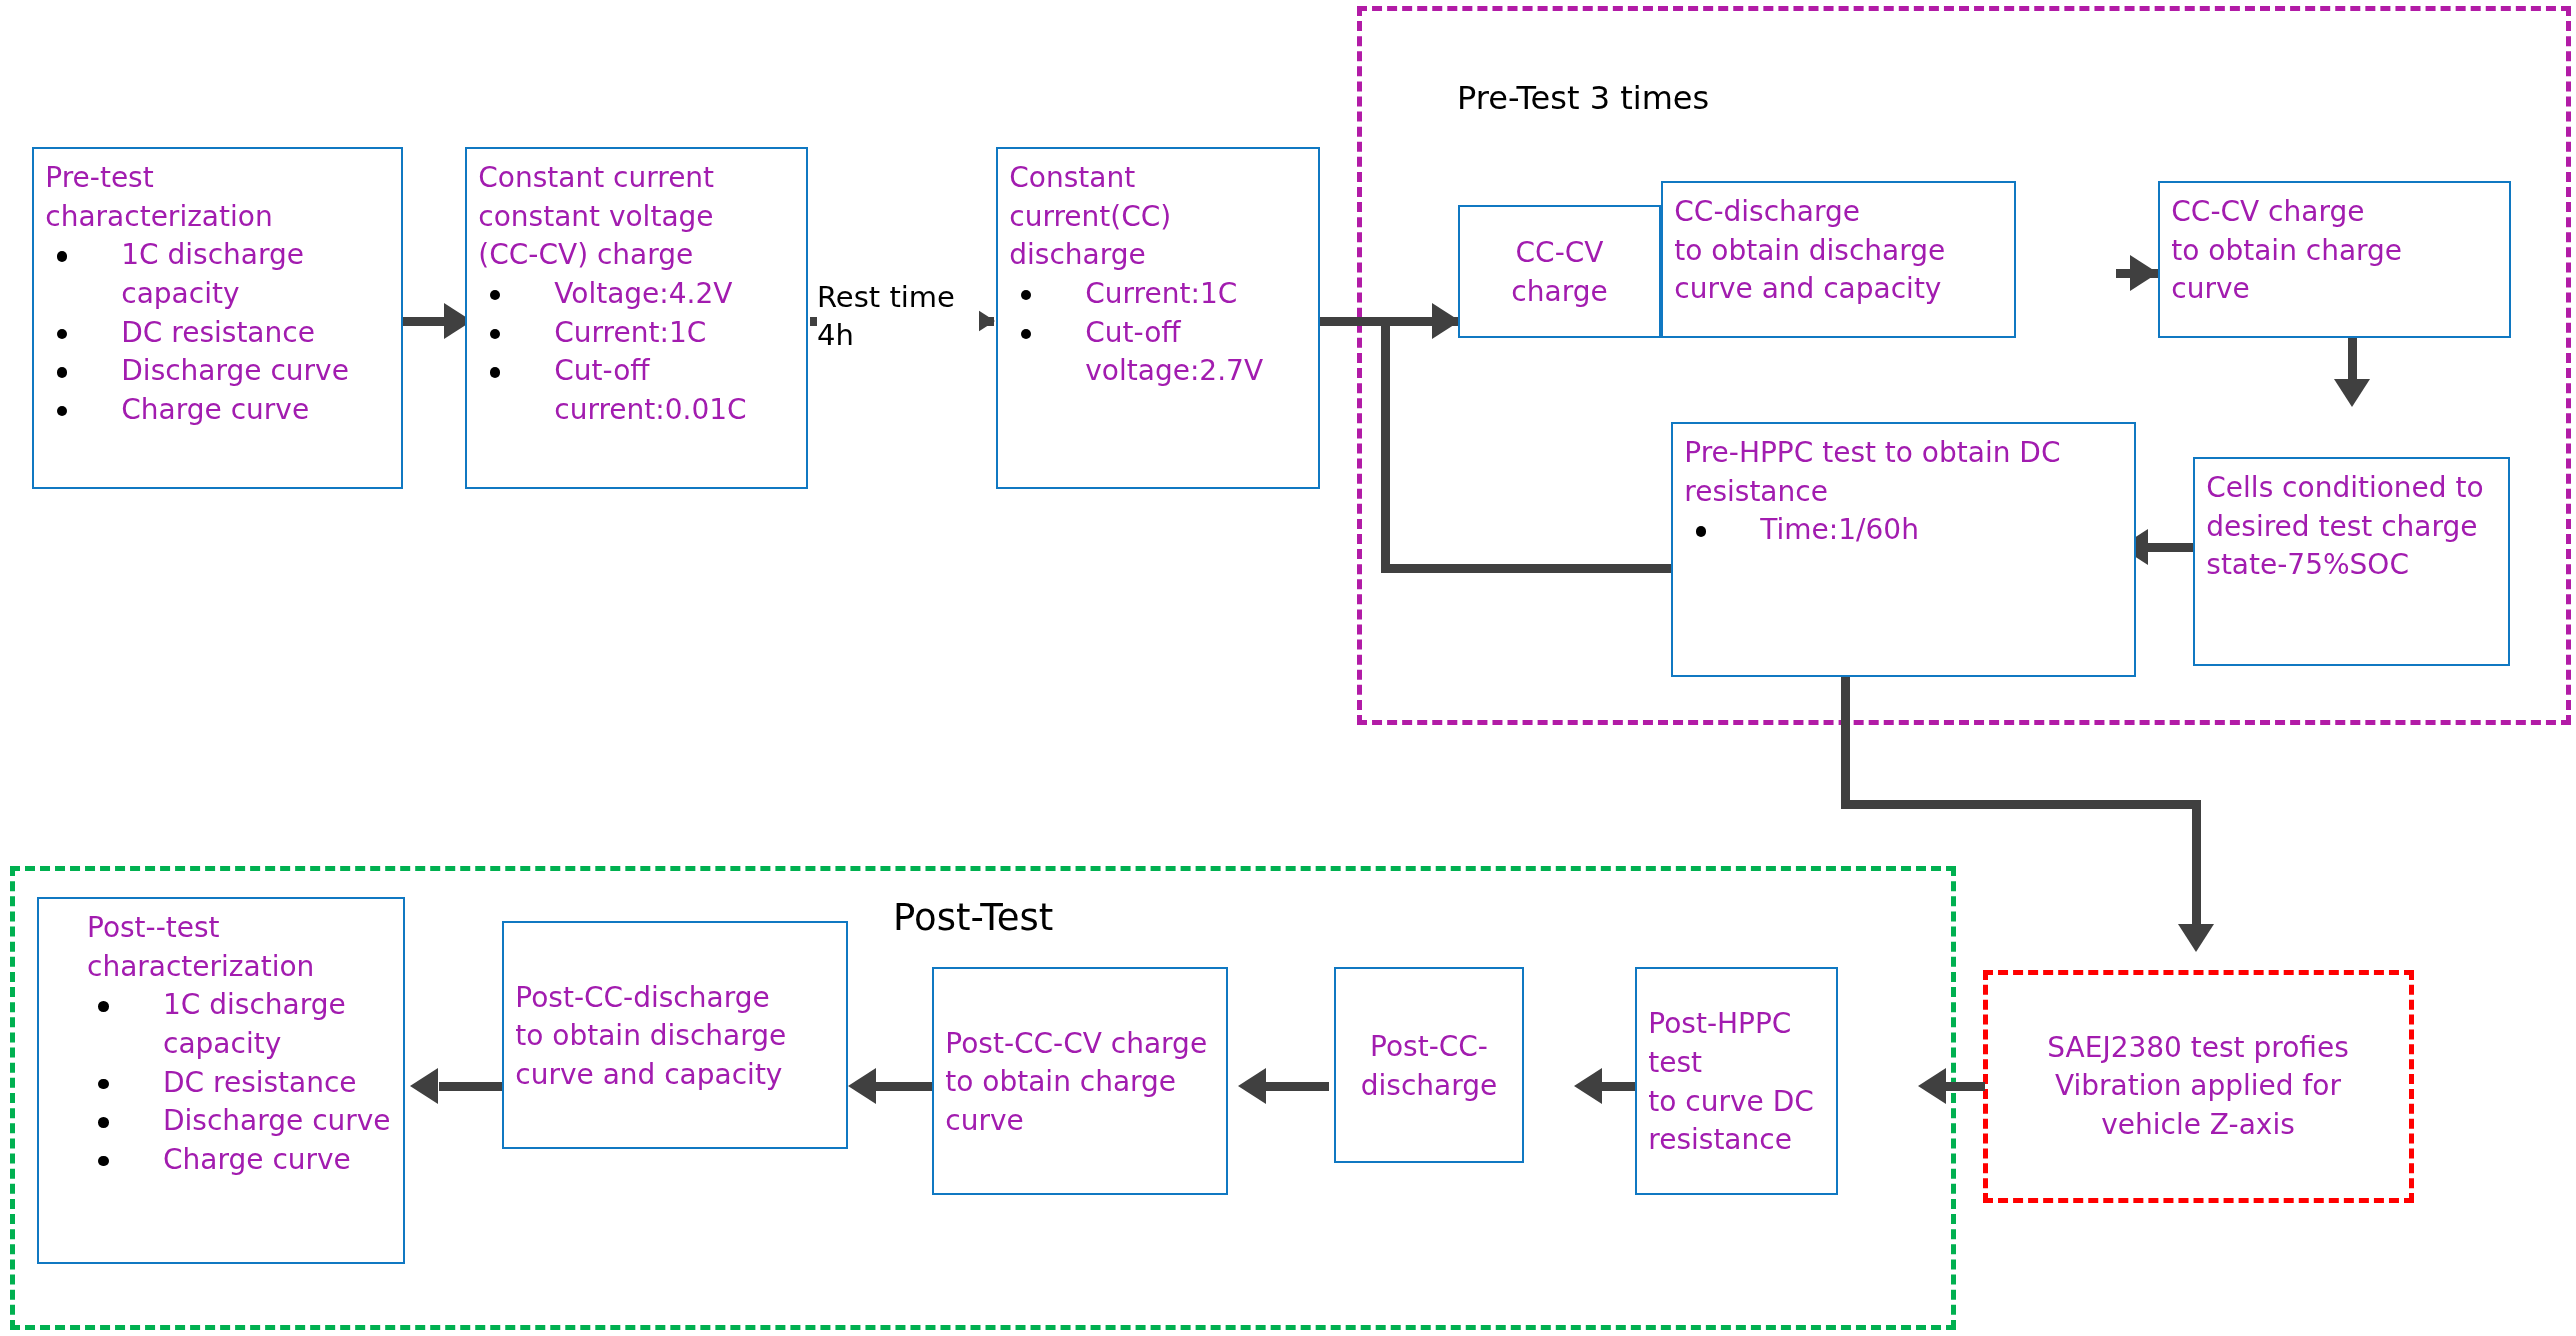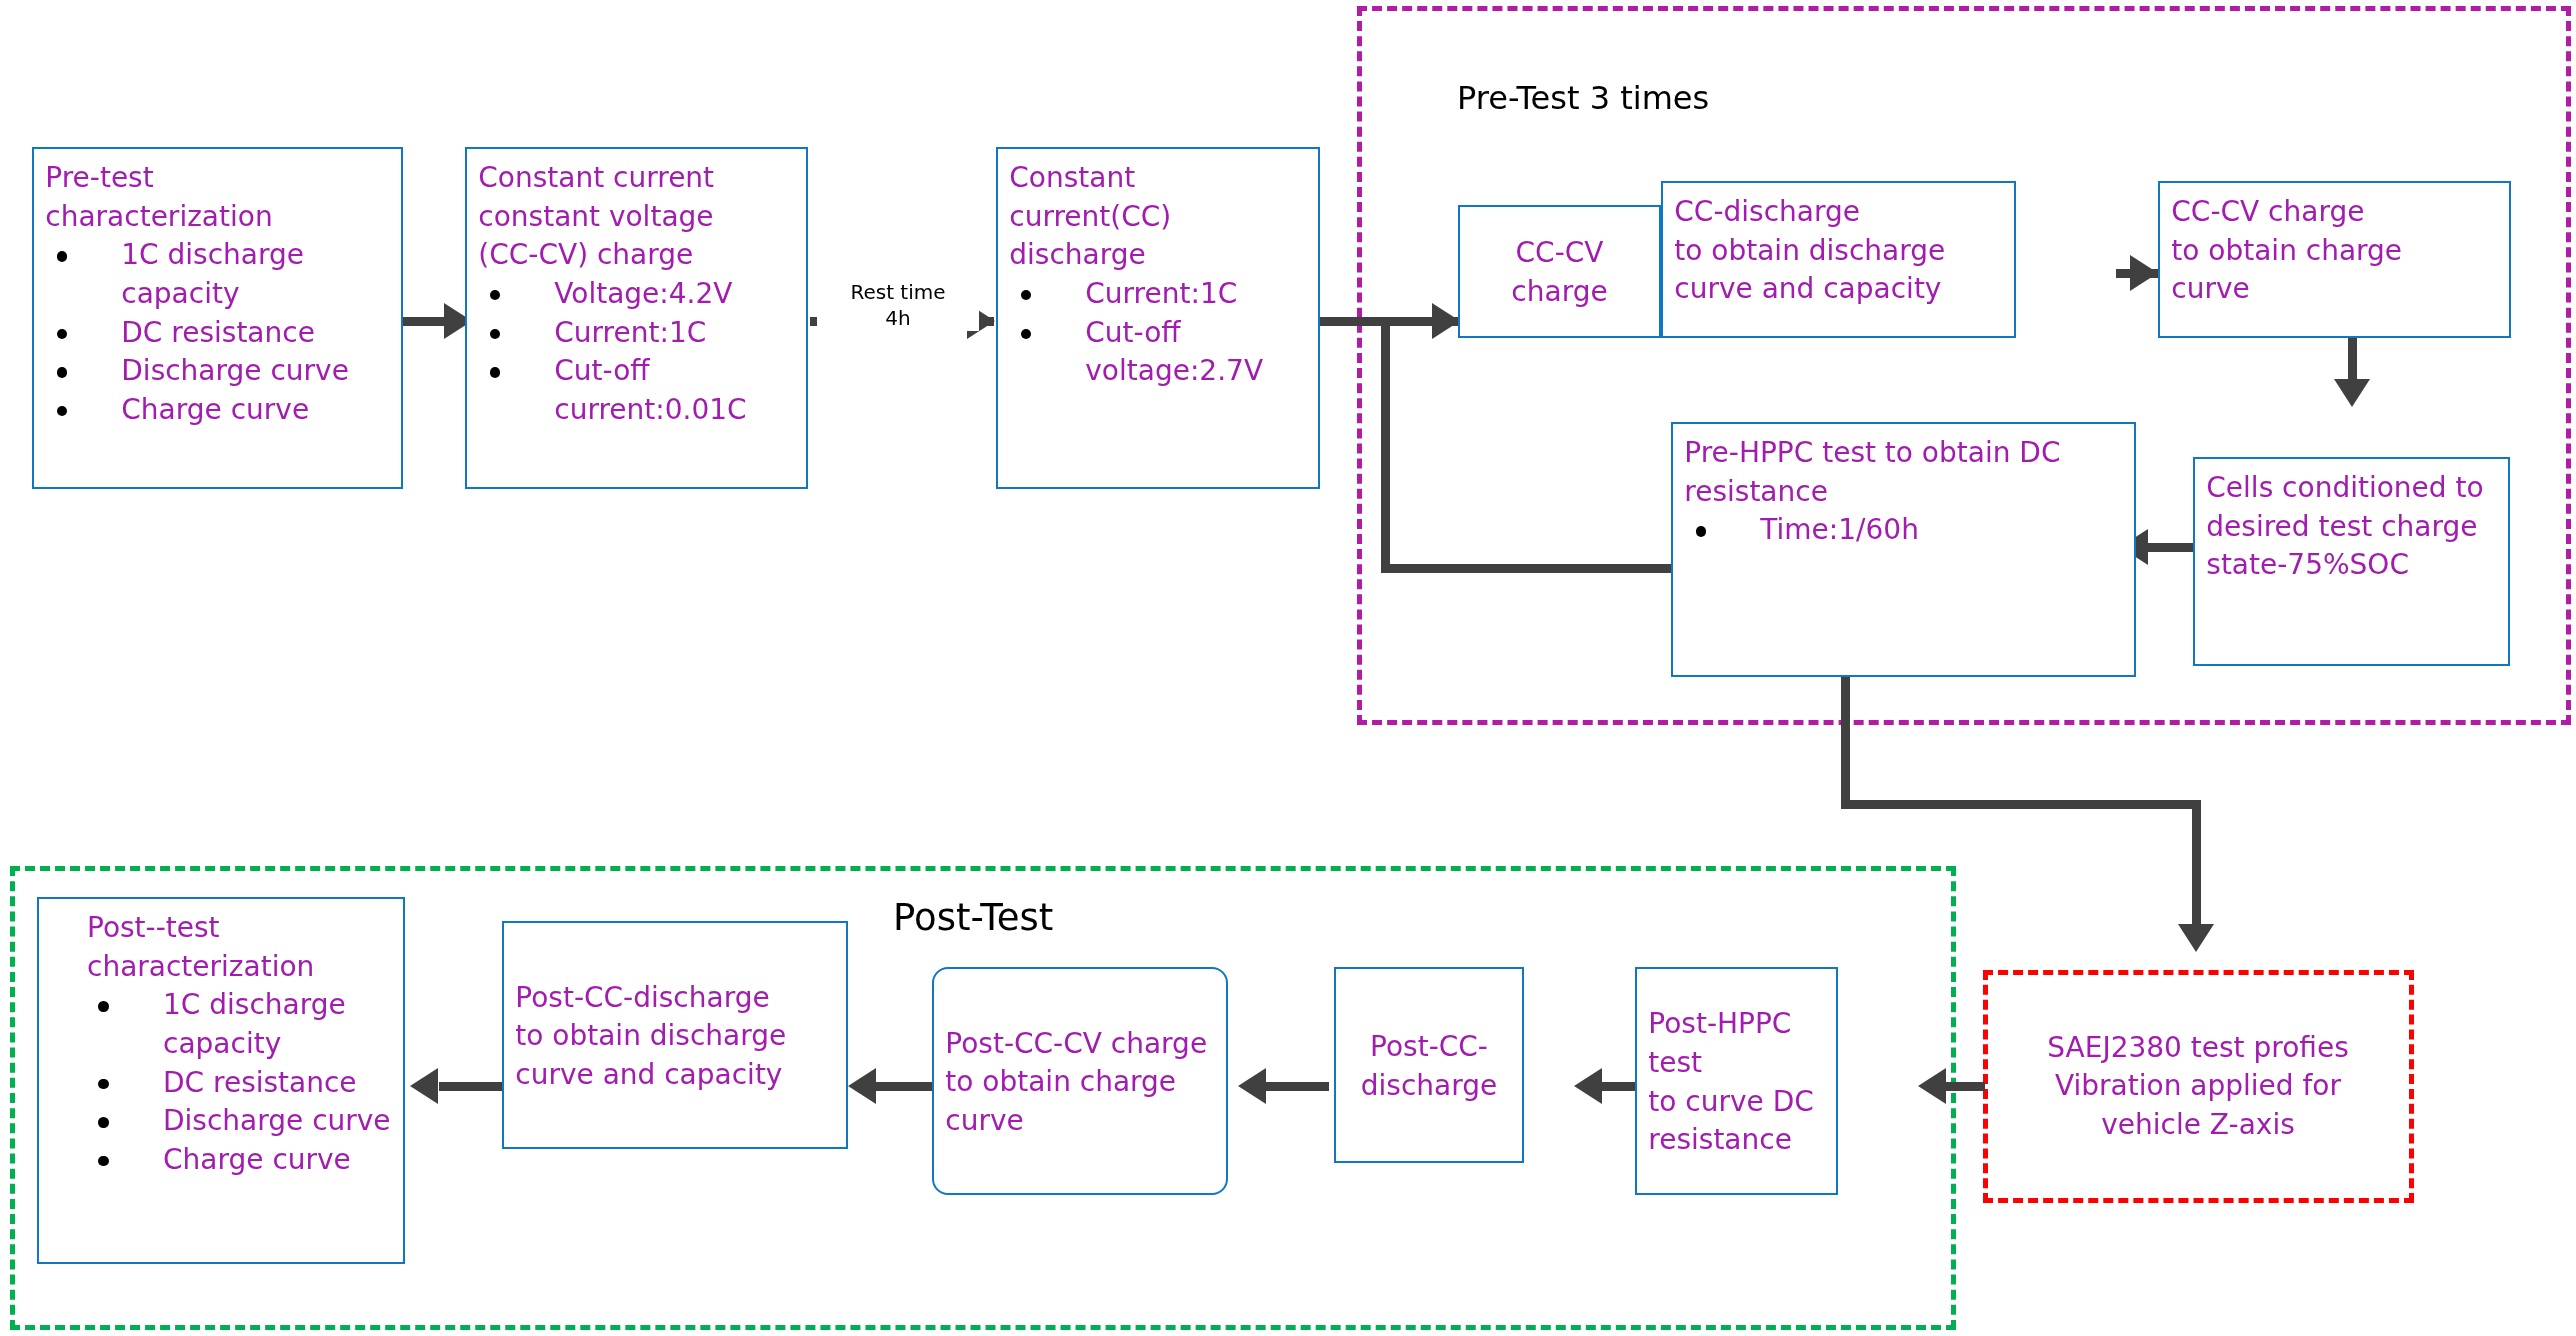--- a/index.html
+++ b/index.html
@@ -119,22 +119,22 @@
   <div class="region-title" style="left:1457px; top:79px;">Pre-Test 3 times</div>
 
   <div class="region-title" style="left:893px; top:896px; font-size:37px;">Post-Test</div>
 
   <div class="ln" style="left:403px; top:317px; width:42px; height:8.5px;"></div>
   <div class="arrow right" style="left:444px; top:303px;"></div>
 
   <div class="ln" style="left:810px; top:317px; width:42px; height:8.5px;"></div>
   <div class="ln" style="left:952px; top:317px; width:42px; height:8.5px;"></div>
   <div class="arrow right" style="left:967px; top:303px;"></div>
-  <div style="position:absolute; left:817px; top:279px; width:162px; text-align:center;
-              font-size:20px; line-height:1.30; white-space:pre-line; z-index:6; background:#fff;">Rest time
+  <div style="position:absolute; left:817px; top:279px; width:162px; text-align:left;
+              font-size:29px; line-height:1.30; white-space:pre-line; z-index:6; background:#fff;">Rest time
 4h</div>
 
   <div class="ln" style="left:1320px; top:317px; width:141px; height:8.5px;"></div>
   <div class="arrow right" style="left:1432px; top:303px;"></div>
 
   <div class="ln" style="left:1381px; top:564px; width:396px; height:8.5px;"></div>
   <div class="ln" style="left:1381px; top:317px; width:8.5px; height:255px;"></div>
 
   <div class="ln" style="left:1620px; top:269px; width:42px; height:8.5px;"></div>
   <div class="arrow right" style="left:1635px; top:255px;"></div>
@@ -246,21 +246,21 @@
   </div>
   <div class="ghost" style="left:1650px; top:1010px; width:190px; font-size:28px; line-height:1.38;">Post-HPPC test
 to obtain DC
 resistance</div>
 
   <div class="box midtext" style="left:1334px; top:967px; width:190px; height:196px;">
     <span class="ttl">Post-CC-
 discharge</span>
   </div>
 
-  <div class="box center" style="left:932px; top:967px; width:296px; height:228px;border-radius:16px;">
+  <div class="box center" style="left:932px; top:967px; width:296px; height:228px;">
     <span class="ttl">Post-CC-CV charge
 to obtain charge
 curve</span>
   </div>
 
   <div class="box center" style="left:502px; top:921px; width:346px; height:228px;">
     <span class="ttl">Post-CC-discharge
 to obtain discharge
 curve and capacity</span>
   </div>

